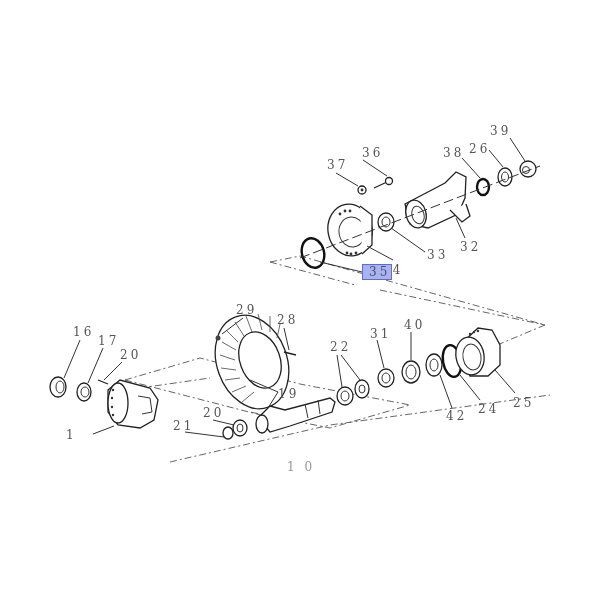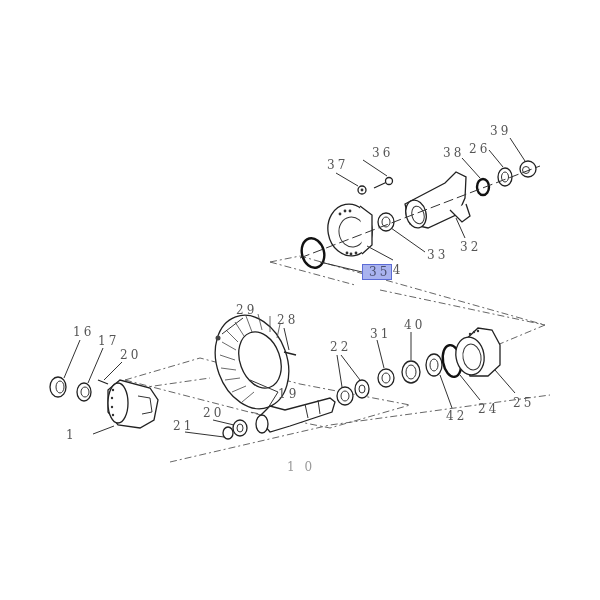--- a/index.html
+++ b/index.html
@@ -180,21 +180,21 @@
     <line class="leader" x1="213" y1="420" x2="234" y2="425"></line>
     <line class="leader" x1="185" y1="432" x2="224" y2="437"></line>
     <line class="leader" x1="93" y1="434" x2="114" y2="426"></line>
     <line class="leader" x1="440" y1="375" x2="452" y2="408"></line>
     <line class="leader" x1="460" y1="375" x2="480" y2="400"></line>
     <line class="leader" x1="495" y1="370" x2="515" y2="393"></line>
   </g>
 </svg>
 
 <div id="callouts">
-    <div class="callout" style="left: 372px; top: 146px;">36</div>
+    <div class="callout" style="left: 362px; top: 146px;">36</div>
     <div class="callout" style="left: 327px; top: 158px;">37</div>
     <div class="callout" style="left: 443px; top: 146px;">38</div>
     <div class="callout" style="left: 469px; top: 142px;">26</div>
     <div class="callout" style="left: 490px; top: 124px;">39</div>
     <div class="callout" style="left: 460px; top: 240px;">32</div>
     <div class="callout" style="left: 427px; top: 248px;">33</div>
     <div class="callout" style="left: 382px; top: 255px; margin-top: 8px;">34</div>
     <div class="callout highlight" style="left: 362px; top: 264px; background: rgb(169, 179, 239); border-color: rgb(92, 108, 214);">35</div>
     <div class="callout" style="left: 236px; top: 303px;">29</div>
     <div class="callout" style="left: 277px; top: 313px;">28</div>

